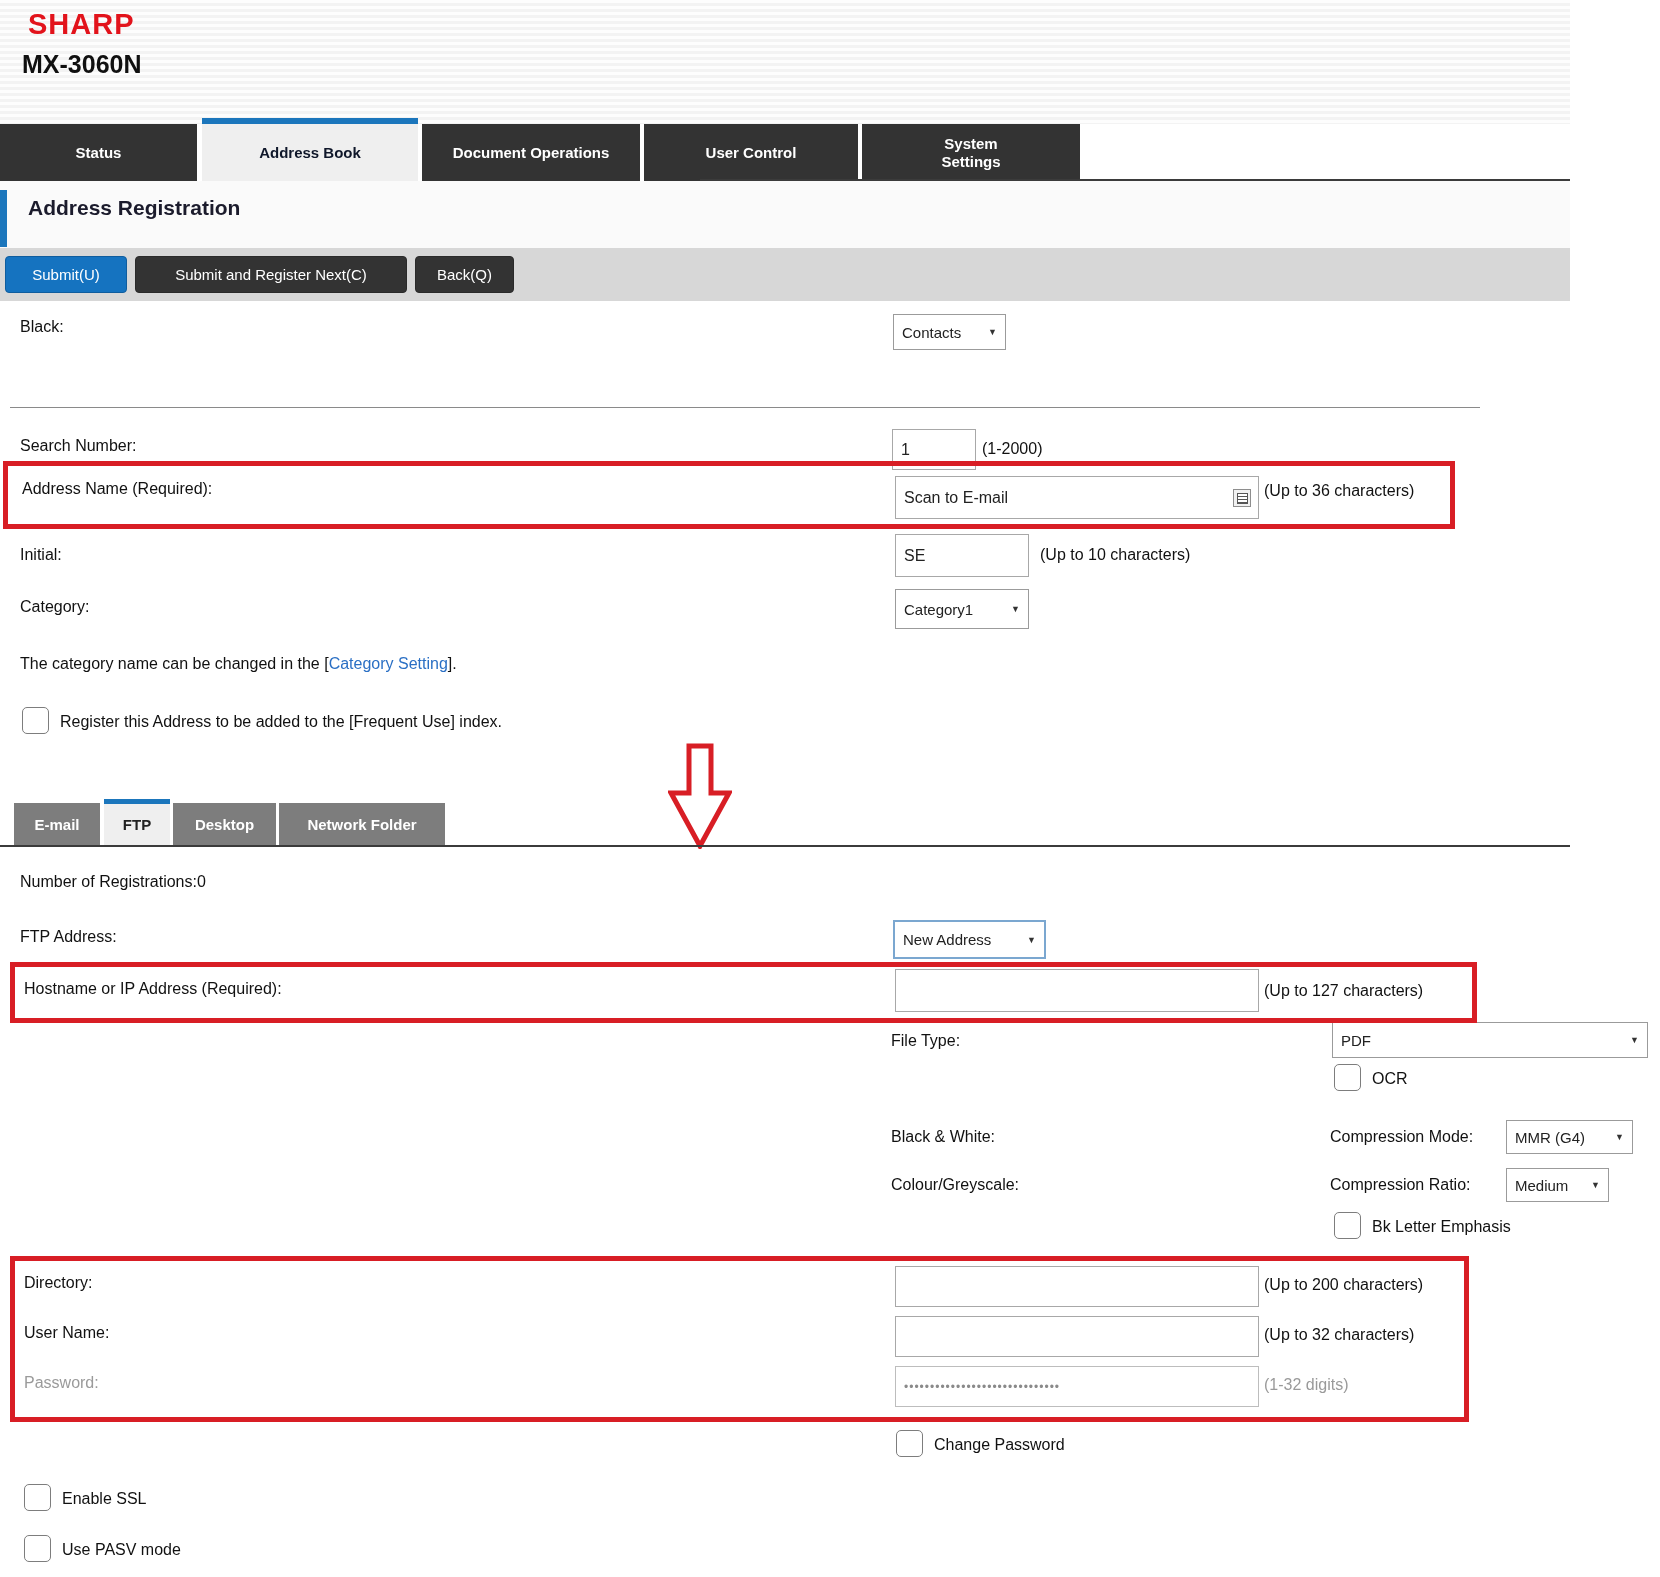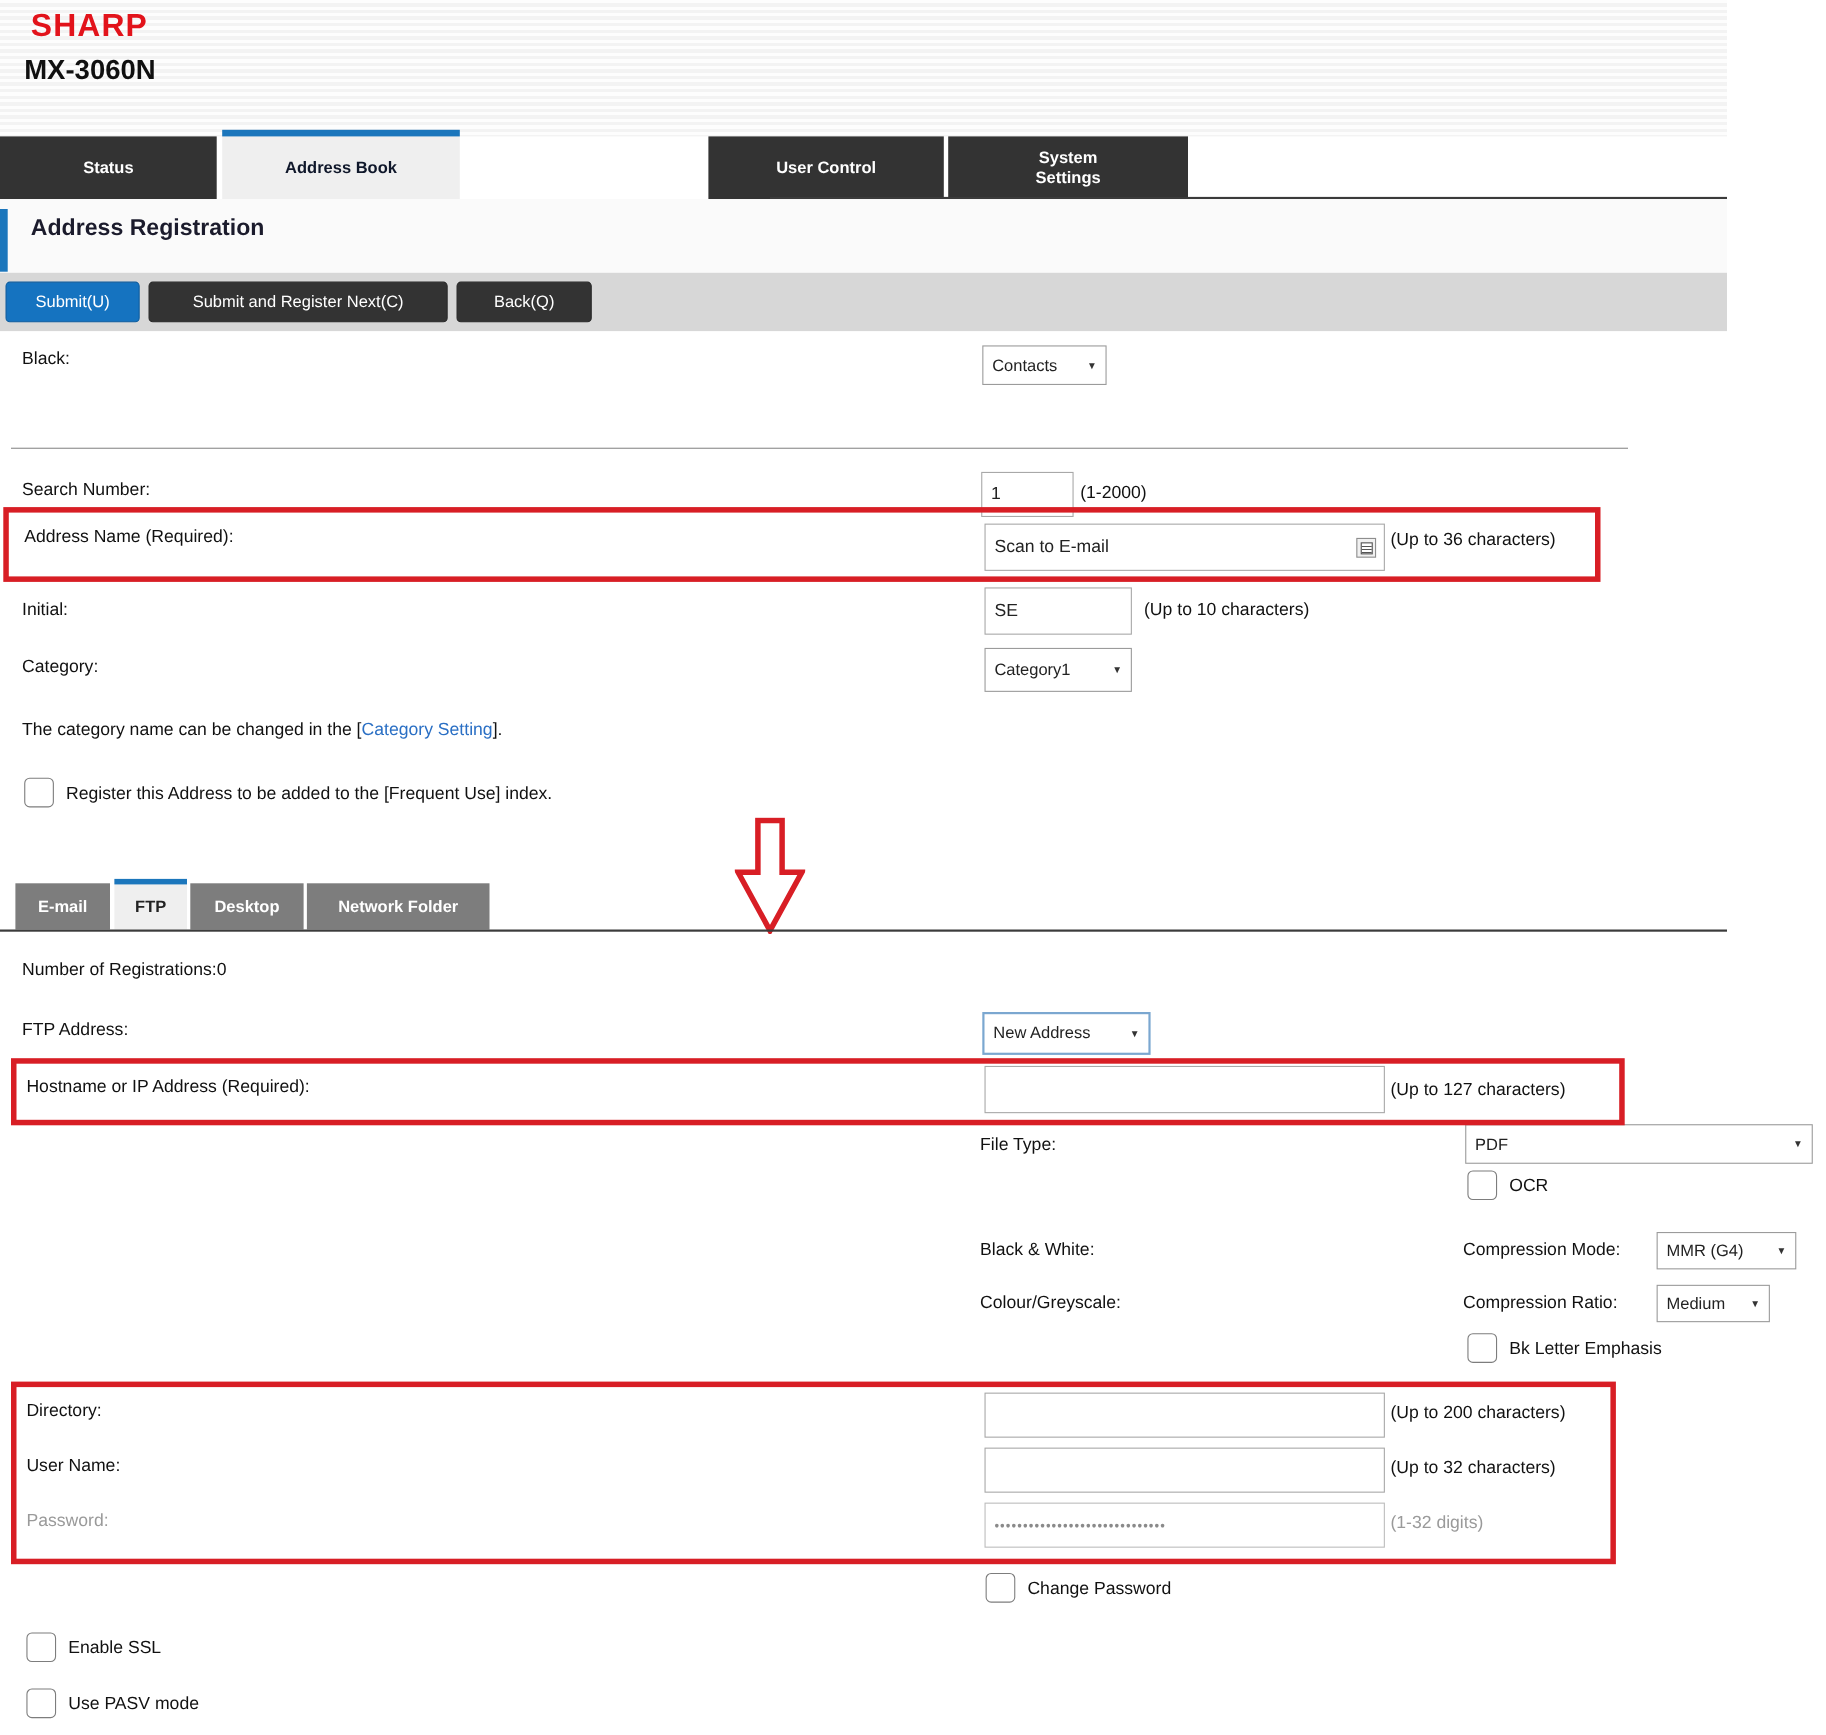--- a/index.html
+++ b/index.html
@@ -54,32 +54,33 @@
 <body>
 
 <div id="page">
 
   <div class="abs header-bg"></div>
   <div class="abs logo">SHARP</div>
   <div class="abs model">MX-3060N</div>
 
   <div class="abs tab" style="left:0;top:124px;width:197px;height:57px;">Status</div>
   <div class="abs tab active" style="left:202px;top:118px;width:216px;height:63px;box-sizing:border-box;">Address Book</div>
+  <div class="abs tab" style="left:422px;top:124px;width:218px;height:57px;padding:0 30px;box-sizing:border-box;">Document Operations</div>
   <div class="abs tab" style="left:644px;top:124px;width:214px;height:57px;">User Control</div>
   <div class="abs tab" style="left:862px;top:124px;width:218px;height:57px;padding:0 55px;box-sizing:border-box;">System Settings</div>
   <div class="abs tabline" style="left:700px;top:179px;width:870px;height:2px;"></div>
 
   <div class="abs title-band"></div>
   <div class="abs blue-bar"></div>
   <div class="abs page-title">Address Registration</div>
 
   <div class="abs btnbar"></div>
   <div class="abs btn blue" style="left:5px;top:256px;width:122px;">Submit(U)</div>
   <div class="abs btn dark" style="left:135px;top:256px;width:272px;">Submit and Register Next(C)</div>
-  <div class="abs btn dark" style="left:415px;top:256px;width:123px;">Back(Q)</div>
+  <div class="abs btn dark" style="left:415px;top:256px;width:99px;">Back(Q)</div>
 
   <div class="abs lbl" style="left:20px;top:318px;">Black:</div>
   <div class="abs sel" style="left:893px;top:314px;width:113px;height:36px;">
     <span>Contacts</span>
     <span class="car">▼</span>
   </div>
 
   <div class="abs divider" style="left:10px;top:407px;width:1470px;"></div>
 
   <div class="abs lbl" style="left:20px;top:437px;">Search Number:</div>

